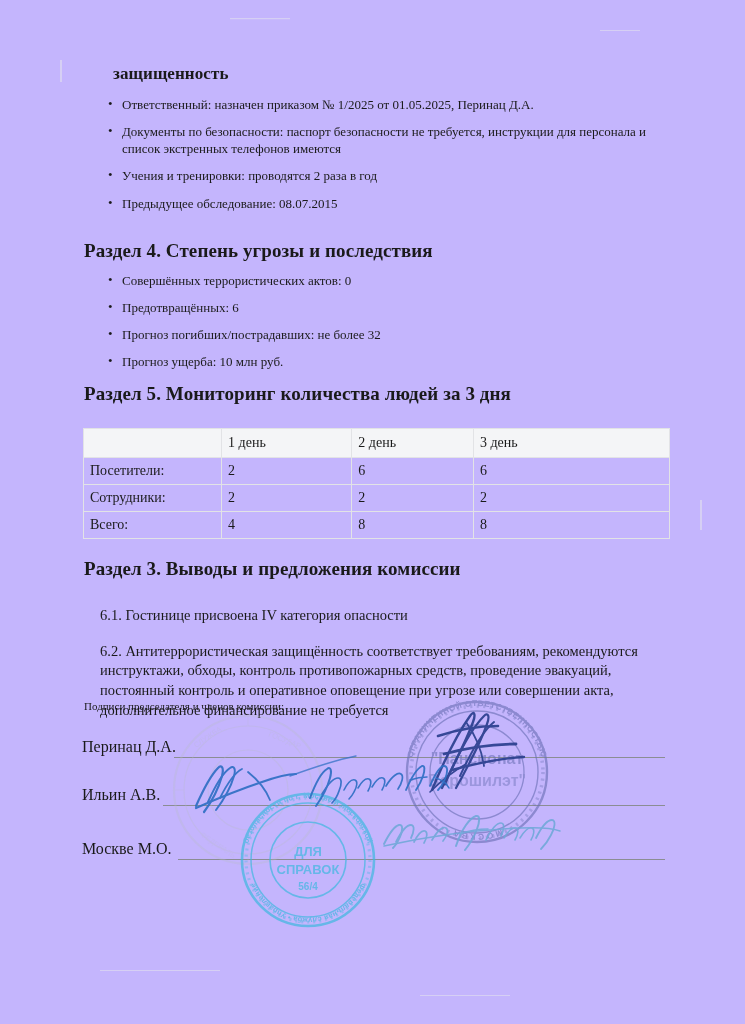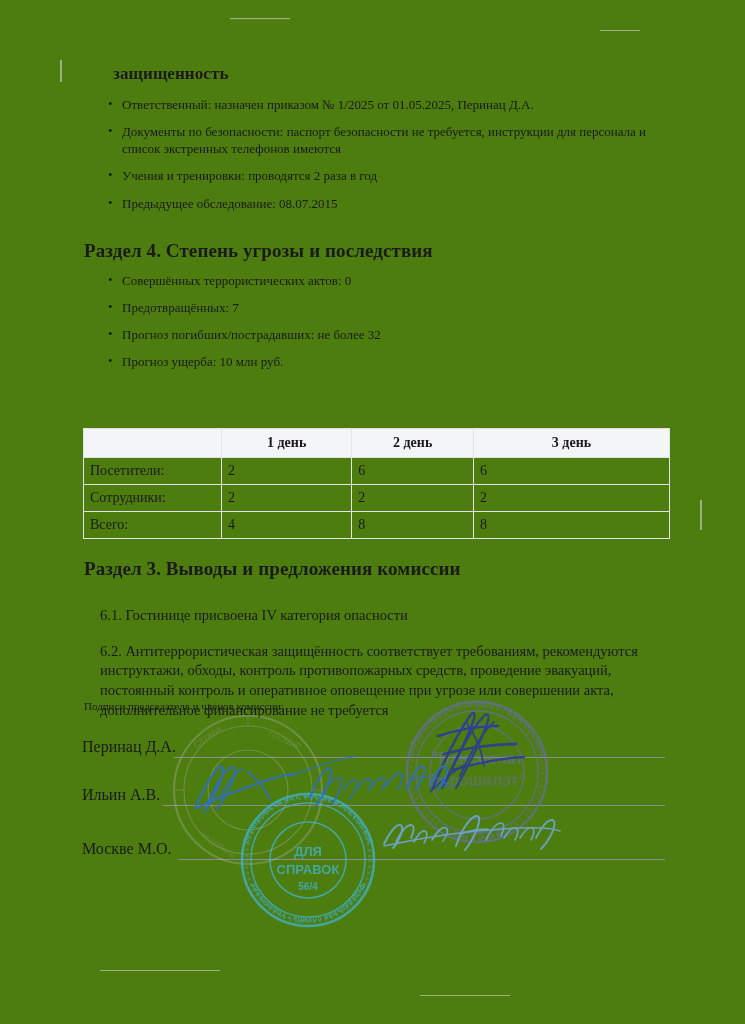--- a/index.html
+++ b/index.html
@@ -5,21 +5,21 @@
   html, body {
     margin: 0;
     padding: 0;
     background: #ffffff;
   }
   .page {
     position: relative;
     width: 745px;
     height: 1024px;
     margin: 0;
-    background: #4d7c0f;
+    background: #c4b5fd;
     overflow: hidden;
     font-family: "Liberation Serif", "DejaVu Serif", serif;
     color: #1a1a1a;
   }
 
   
   .cont-heading {
     position: absolute;
     left: 113px;
     top: 64px;
@@ -74,22 +74,22 @@
   .mon-table td, .mon-table th {
     border: 1px solid #e2e3e6;
     height: 26px;
     padding: 0 6px;
     font-weight: normal;
     text-align: left;
     vertical-align: middle;
   }
   .mon-table thead th {
     background: #f4f5f7;
-    font-weight: bold;
-    text-align: center;
+    font-weight: normal;
+    text-align: left;
     height: 28px;
   }
   .mon-table thead th.corner {
     background: #f4f5f7;
   }
   .col-label { width: 132px; }
   .col-d1 { width: 130px; }
   .col-d2 { width: 120px; }
   .col-d3 { width: 205px; }
 
@@ -165,25 +165,26 @@
   <ul class="bullets" id="list-sec3">
     <li>Ответственный: назначен приказом № 1/2025 от 01.05.2025, Перинац Д.А.</li>
     <li>Документы по безопасности: паспорт безопасности не требуется, инструкции для персонала и список экстренных телефонов имеются</li>
     <li>Учения и тренировки: проводятся 2 раза в год</li>
     <li>Предыдущее обследование: 08.07.2015</li>
   </ul>
 
   <div class="section-heading" id="sec4-heading">Раздел 4. Степень угрозы и последствия</div>
   <ul class="bullets" id="list-sec4">
     <li>Совершённых террористических актов: 0</li>
-    <li>Предотвращённых: 7</li>
+    <li>Предотвращённых: 6</li>
     <li>Прогноз погибших/пострадавших: не более 32</li>
     <li>Прогноз ущерба: 10 млн руб.</li>
   </ul>
 
+  <div class="section-heading" id="sec5-heading">Раздел 5. Мониторинг количества людей за 3 дня</div>
 
   <table class="mon-table">
     <thead>
       <tr>
         <th class="corner col-label"></th>
         <th class="col-d1">1 день</th>
         <th class="col-d2">2 день</th>
         <th class="col-d3">3 день</th>
       </tr>
     </thead>

